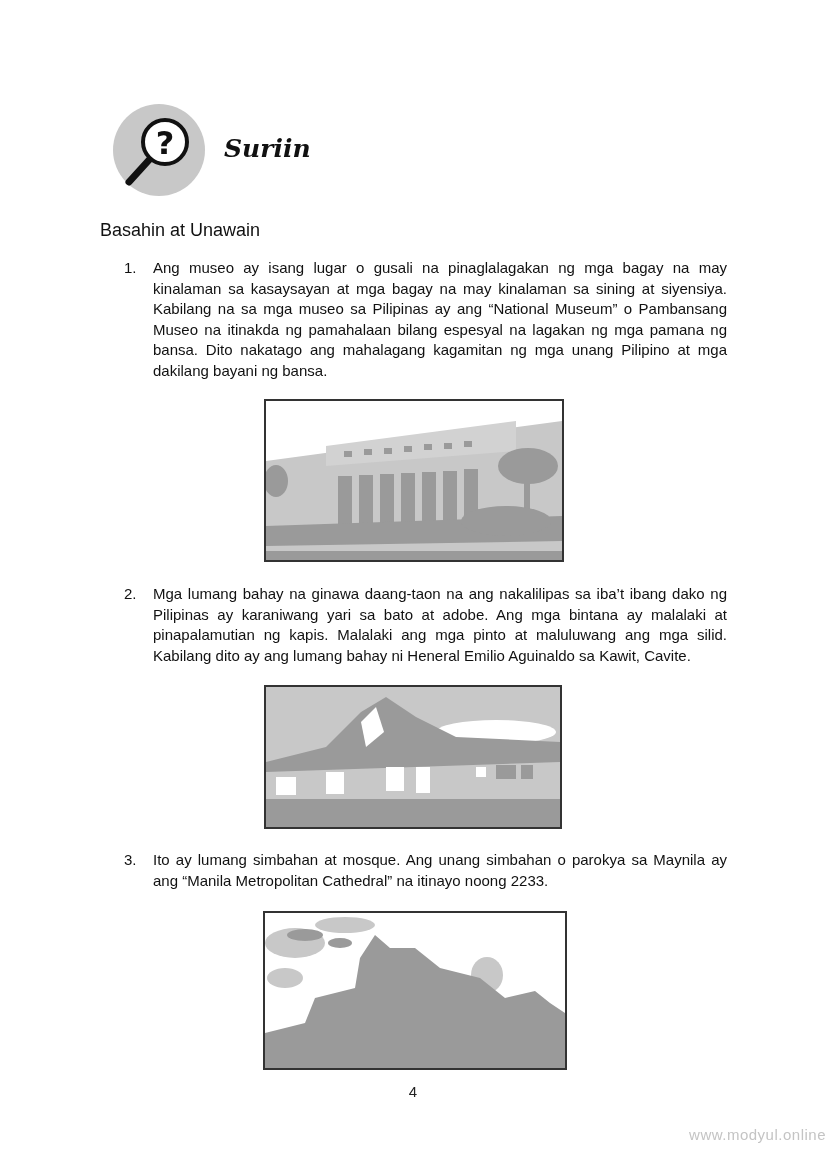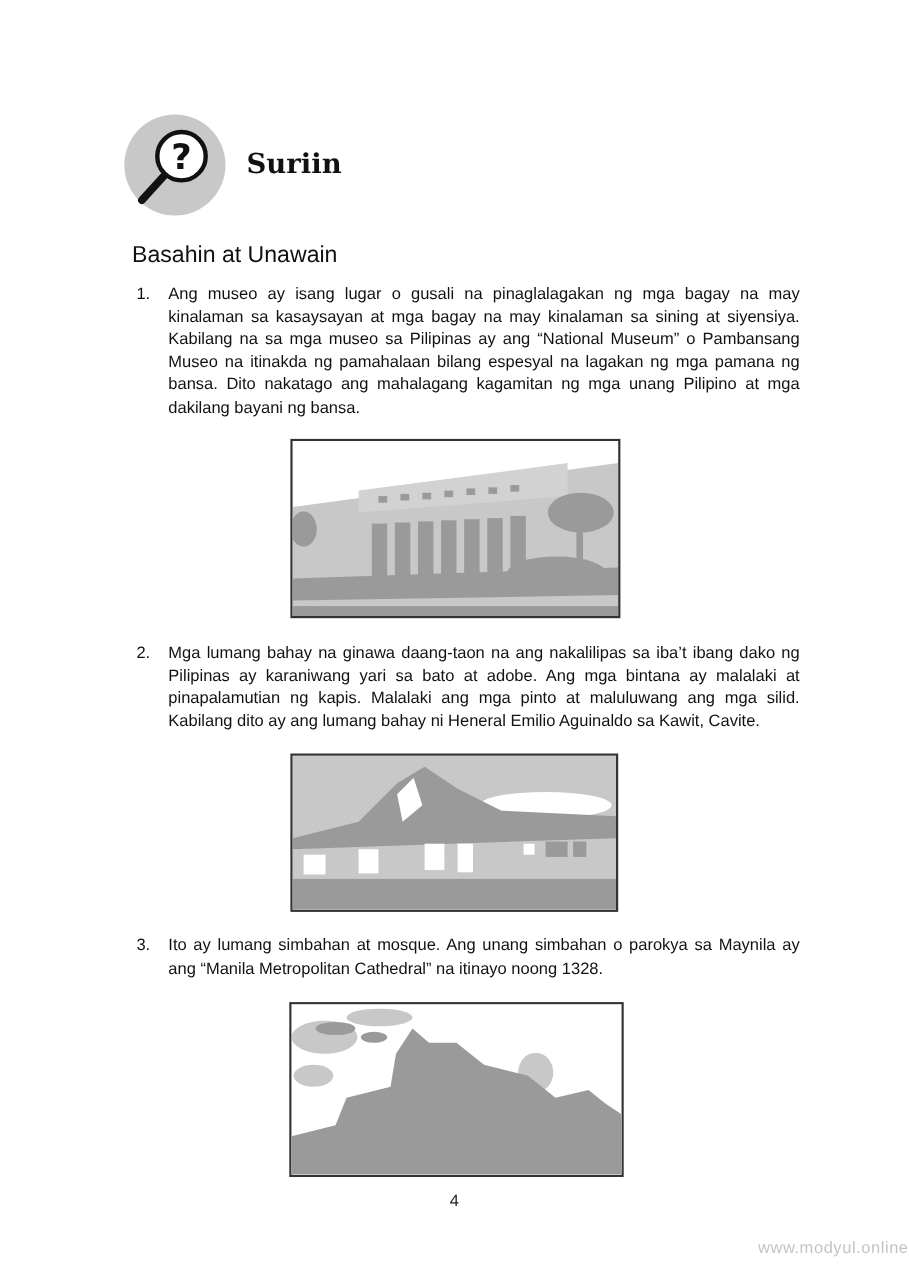--- a/index.html
+++ b/index.html
@@ -2,22 +2,22 @@
 <html><head>
 <meta charset="utf-8">
 <style>
   html, body { margin: 0; padding: 0; background: #ffffff; }
   body { width: 826px; height: 1169px; position: relative; overflow: hidden;
          font-family: "Liberation Sans", sans-serif; color: #111; }
   .header { position: absolute; left: 113px; top: 104px; display: flex; align-items: center; }
   .icon-circle { width: 92px; height: 92px; border-radius: 50%; background: #c8c8c8; position: relative; }
   .icon-circle svg { position: absolute; left: 0; top: 0; }
   .section-title { position: absolute; left: 224px; top: 134px; font-family: "DejaVu Serif", serif;
-                   font-weight: bold; font-size: 25px; color: #111; }
-  .intro { position: absolute; left: 100px; top: 220px; font-size: 21px; margin-left: 20px; }
+                   font-weight: bold; font-style: italic; font-size: 25px; color: #111; }
+  .intro { position: absolute; left: 100px; top: 220px; font-size: 18px; }
   .item { position: absolute; left: 124px; width: 603px; font-size: 15px; line-height: 20.5px; }
   .item .num { position: absolute; left: 0; top: 0; }
   .item .txt { margin-left: 29px; text-align: justify; }
   .photo { position: absolute; border: 2px solid #333; box-sizing: border-box; overflow: hidden; }
   .photo svg { display: block; }
   .page-num { position: absolute; left: 0; width: 826px; top: 1083px; text-align: center; font-size: 15px; color: #222; }
   .watermark { position: absolute; left: 0; width: 826px; top: 1126px; text-align: right;
                font-size: 15px; color: #c4c4c4; letter-spacing: 0.5px; }
 </style>
 </head>
@@ -91,21 +91,21 @@
     <g fill="#9a9a9a">
       <rect x="230" y="78" width="20" height="14"></rect>
         <rect x="255" y="78" width="12" height="14"></rect>
       <rect x="0" y="112" width="294" height="28"></rect>
     </g>
   </svg>
 </div>
 
 <div class="item" style="top:850px;">
   <span class="num">3.</span>
-  <div class="txt">Ito ay lumang simbahan at mosque. Ang unang simbahan o parokya sa Maynila ay ang “Manila Metropolitan Cathedral” na itinayo noong 1328.</div>
+  <div class="txt">Ito ay lumang simbahan at mosque. Ang unang simbahan o parokya sa Maynila ay ang “Manila Metropolitan Cathedral” na itinayo noong 2233.</div>
 </div>
 <div class="photo" style="left:263px; top:911px; width:304px; height:159px;">
   <svg width="300" height="155" viewBox="0 0 300 155">
     <rect width="300" height="155" fill="#ffffff"></rect>
     <g fill="#c8c8c8">
       <ellipse cx="30" cy="30" rx="30" ry="15"></ellipse>
         <ellipse cx="20" cy="65" rx="18" ry="10"></ellipse>
       <ellipse cx="80" cy="12" rx="30" ry="8"></ellipse>
       <ellipse cx="222" cy="62" rx="16" ry="18"></ellipse>
     </g>

